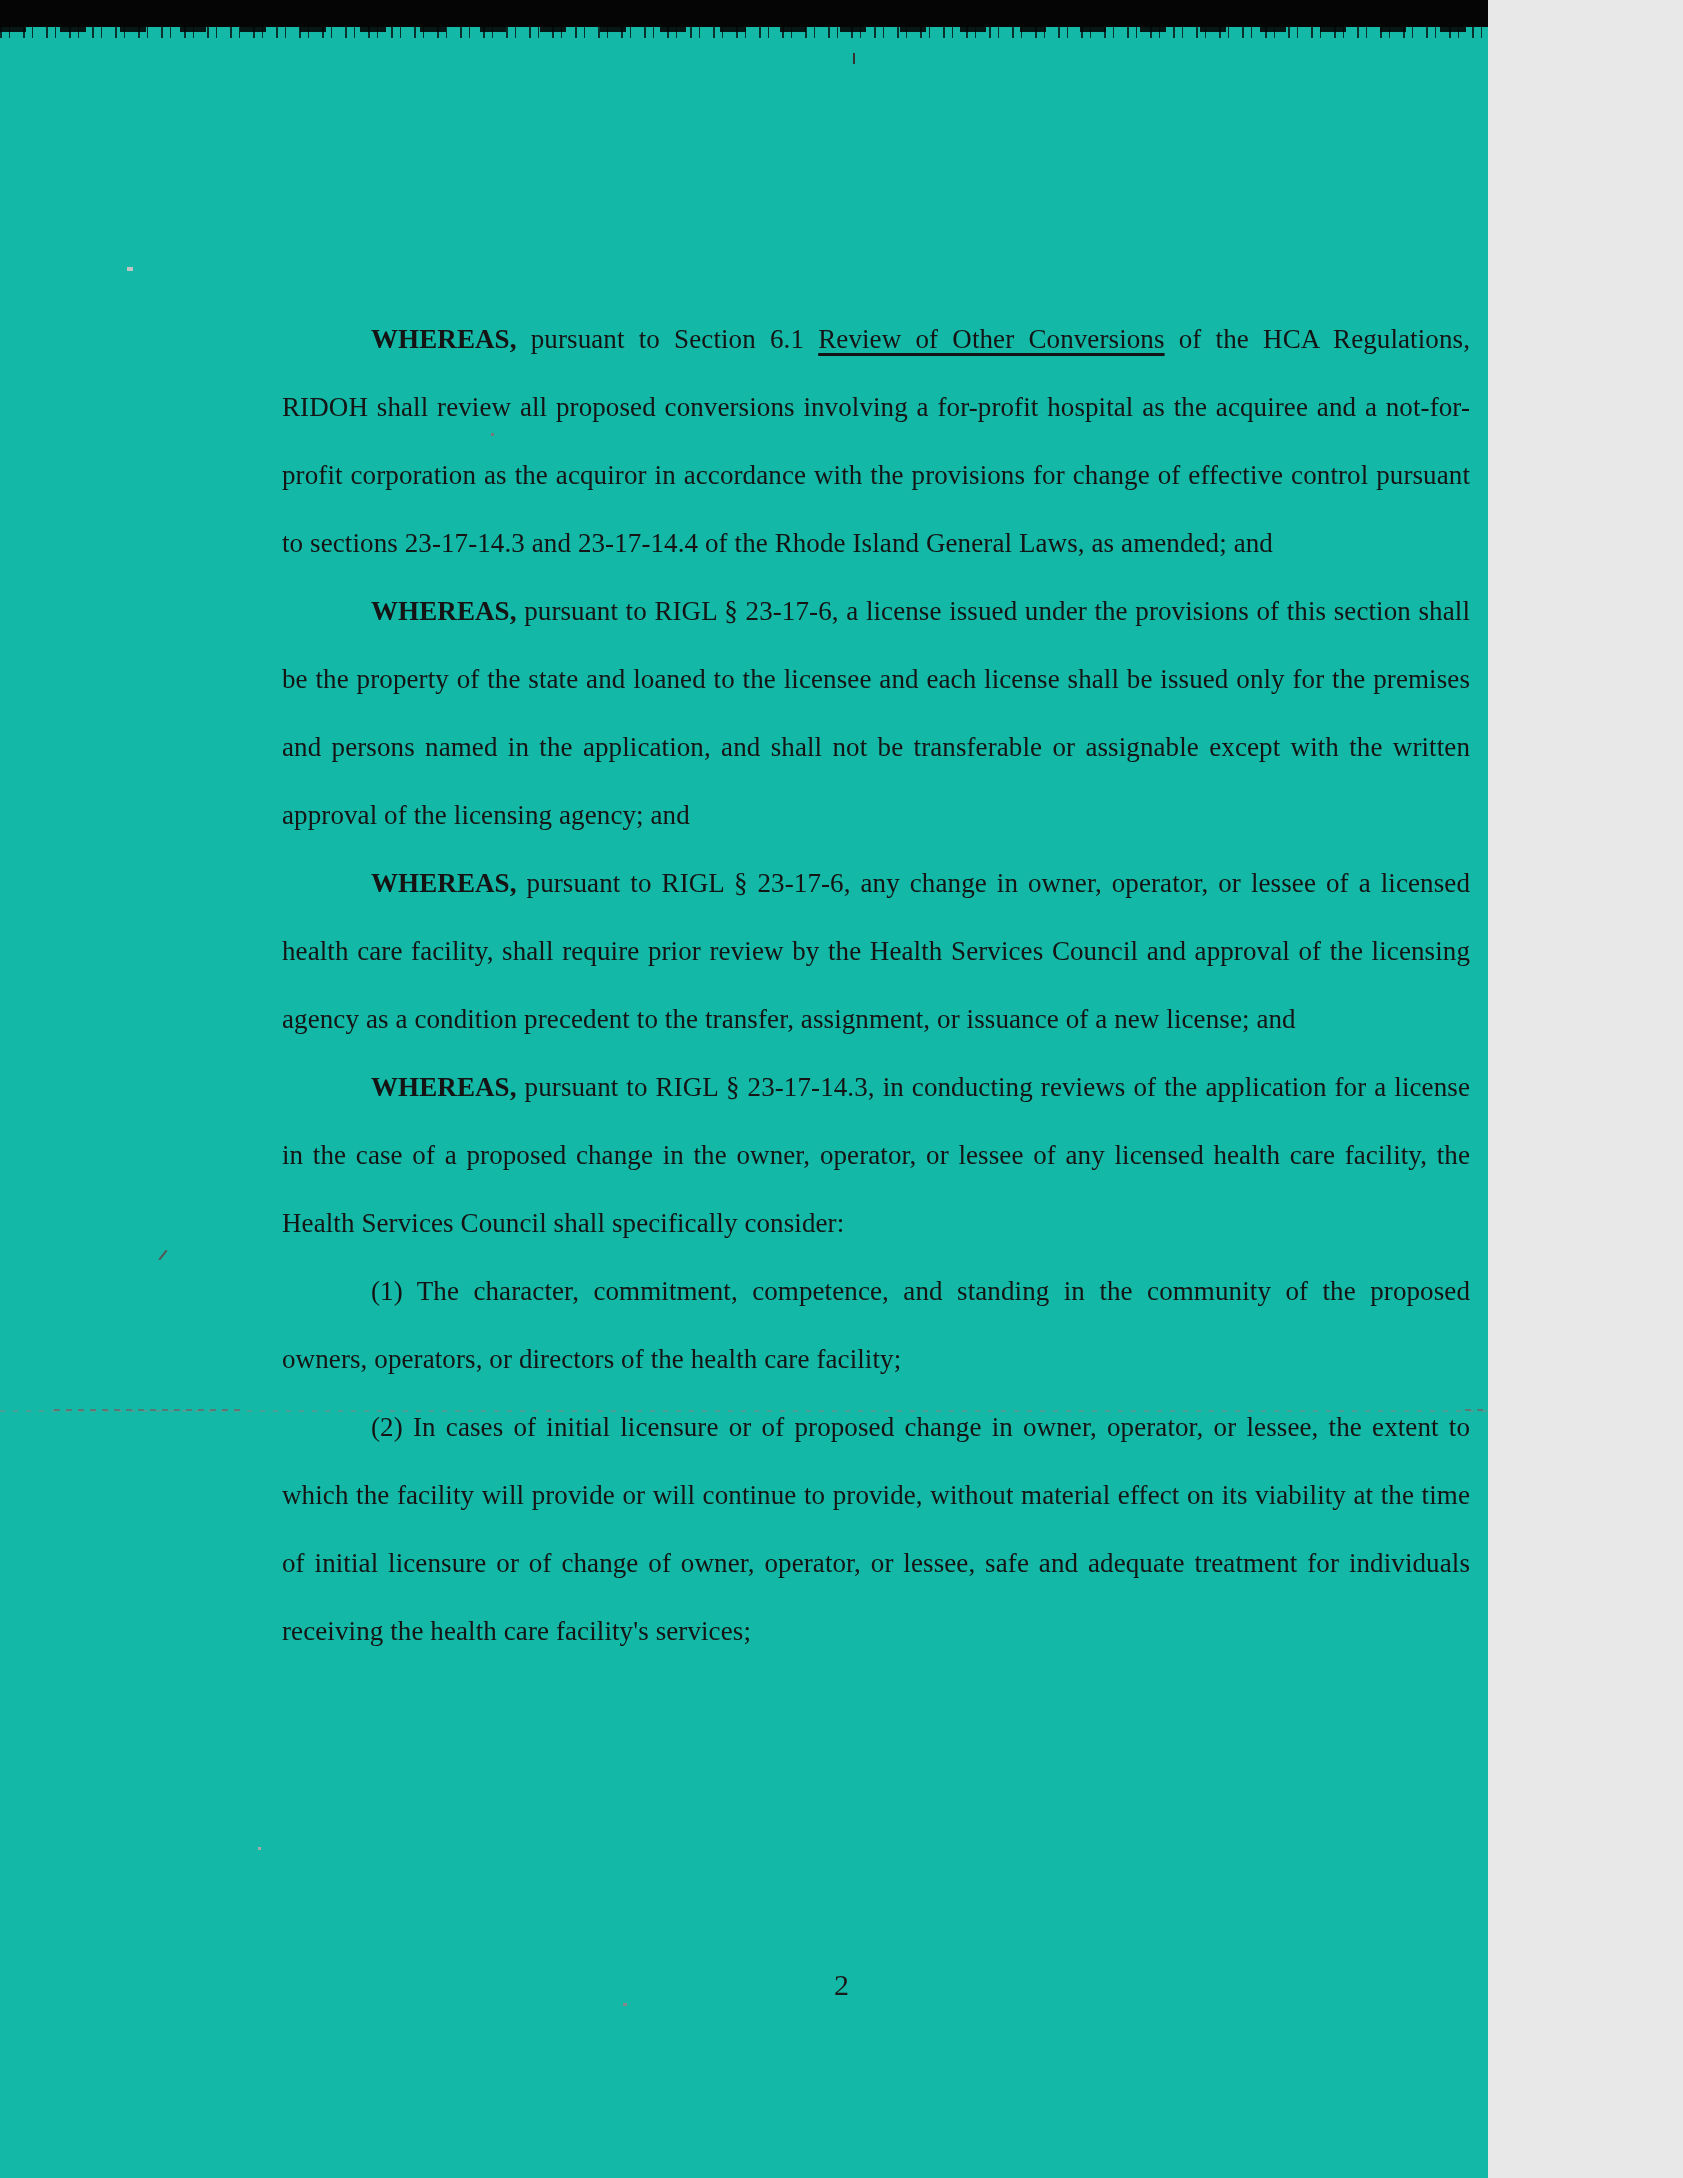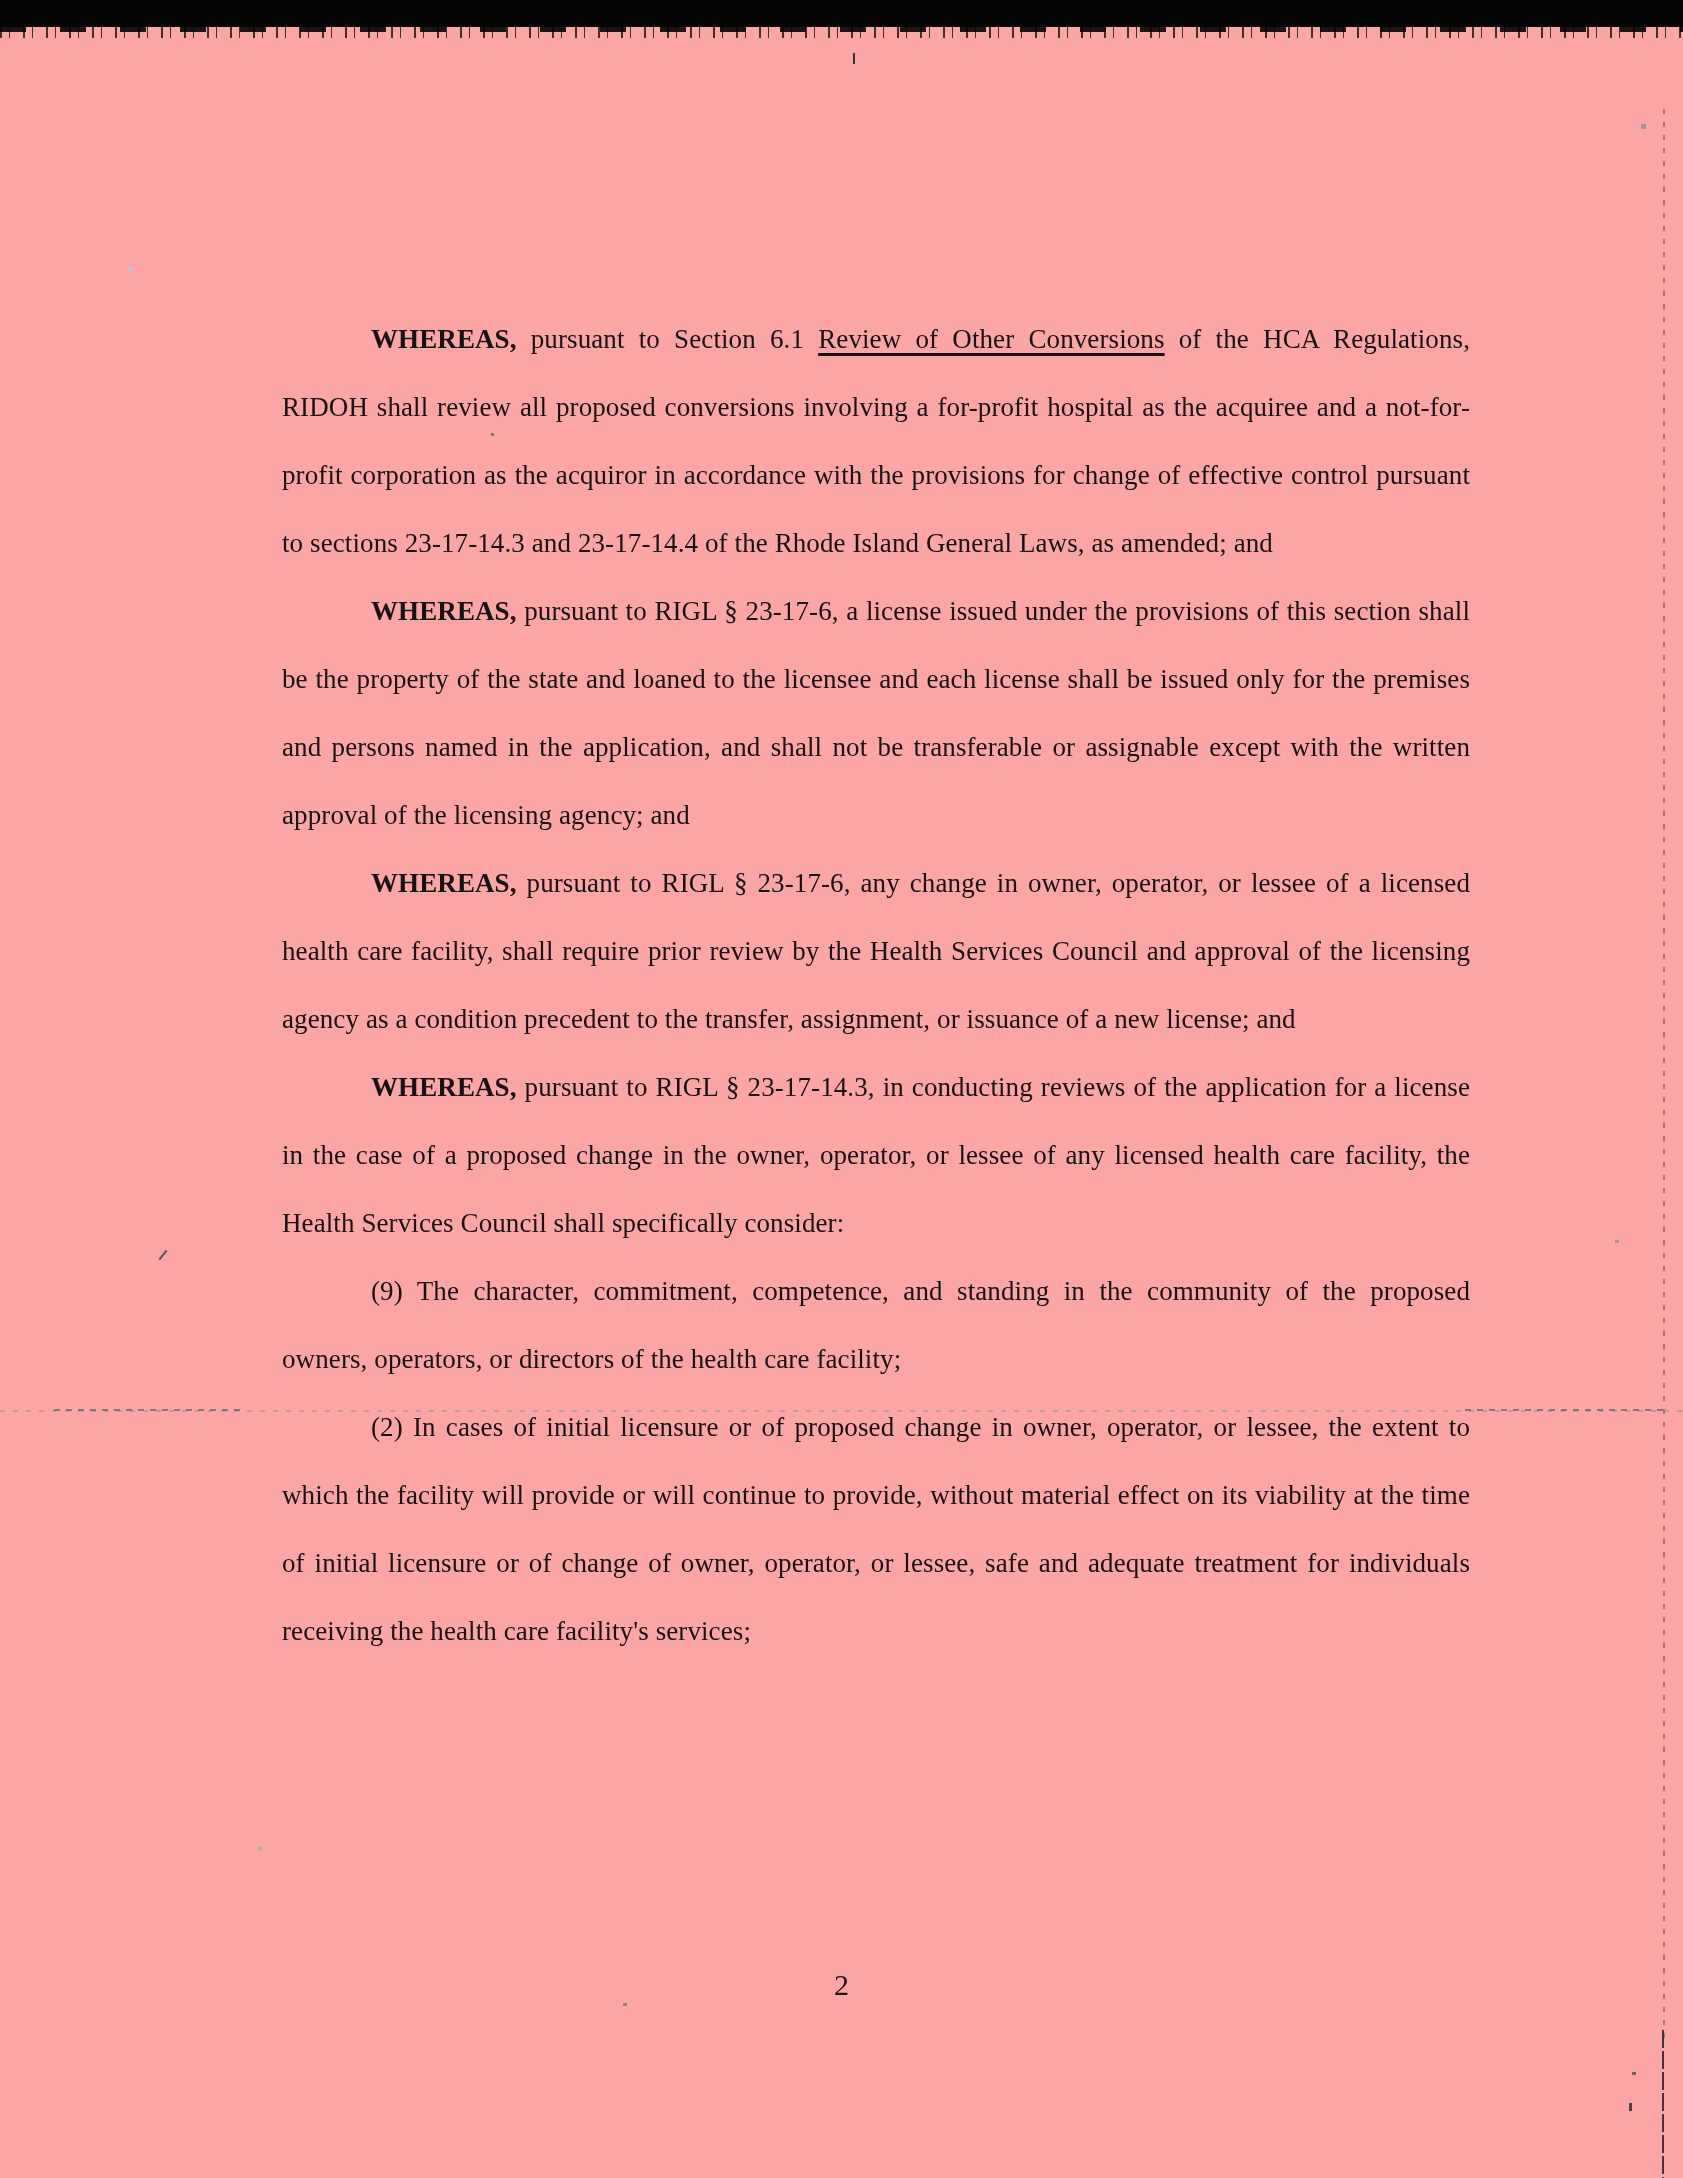--- a/index.html
+++ b/index.html
@@ -1,20 +1,20 @@
 <!DOCTYPE html>
 <html><head>
 <meta charset="utf-8">
 <style>
   html, body { margin: 0; padding: 0; background: #e8e8e8; }
   .page {
     position: relative;
-    width: 1683px;
+    width: 1488px;
     height: 2178px;
-    background: #fca5a5;
+    background: #14b8a6;
     overflow: hidden;
     font-family: "Liberation Serif", "DejaVu Serif", serif;
     color: #141414;
   }
 
   
   .scan-bar {
     position: absolute; left: 0; top: 0;
     width: 1683px; height: 27px;
     background: #050505;
@@ -145,20 +145,20 @@
   <div class="speck speck-dot-br1"></div>
   <div class="speck speck-dot-br2"></div>
   <div class="speck speck-dot-right1"></div>
   <div class="speck speck-dot-mid1"></div>
 
   <div class="doc">
       <p><b>WHEREAS,</b><span> pursuant to Section 6.1 </span><u>Review of Other Conversions</u><span> of the HCA Regulations, RIDOH shall review all proposed conversions involving a for-profit hospital as the acquiree and a not-for-profit corporation as the acquiror in accordance with the provisions for change of effective control pursuant to sections 23-17-14.3 and 23-17-14.4 of the Rhode Island General Laws, as amended; and</span></p>
       <p><b>WHEREAS,</b><span> pursuant to RIGL § 23-17-6, a license issued under the provisions of this section shall be the property of the state and loaned to the licensee and each license shall be issued only for the premises and persons named in the application, and shall not be transferable or assignable except with the written approval of the licensing agency; and</span></p>
       <p><b>WHEREAS,</b><span> pursuant to RIGL § 23-17-6, any change in owner, operator, or lessee of a licensed health care facility, shall require prior review by the Health Services Council and approval of the licensing agency as a condition precedent to the transfer, assignment, or issuance of a new license; and</span></p>
       <p><b>WHEREAS,</b><span> pursuant to RIGL § 23-17-14.3, in conducting reviews of the application for a license in the case of a proposed change in the owner, operator, or lessee of any licensed health care facility, the Health Services Council shall specifically consider:</span></p>
-      <p><span>(9) The character, commitment, competence, and standing in the community of the proposed owners, operators, or directors of the health care facility;</span></p>
+      <p><span>(1) The character, commitment, competence, and standing in the community of the proposed owners, operators, or directors of the health care facility;</span></p>
       <p><span>(2) In cases of initial licensure or of proposed change in owner, operator, or lessee, the extent to which the facility will provide or will continue to provide, without material effect on its viability at the time of initial licensure or of change of owner, operator, or lessee, safe and adequate treatment for individuals receiving the health care facility's services;</span></p>
     </div>
 
   <div class="page-number">2</div>
 
 </div>
 
 
 </body></html>

